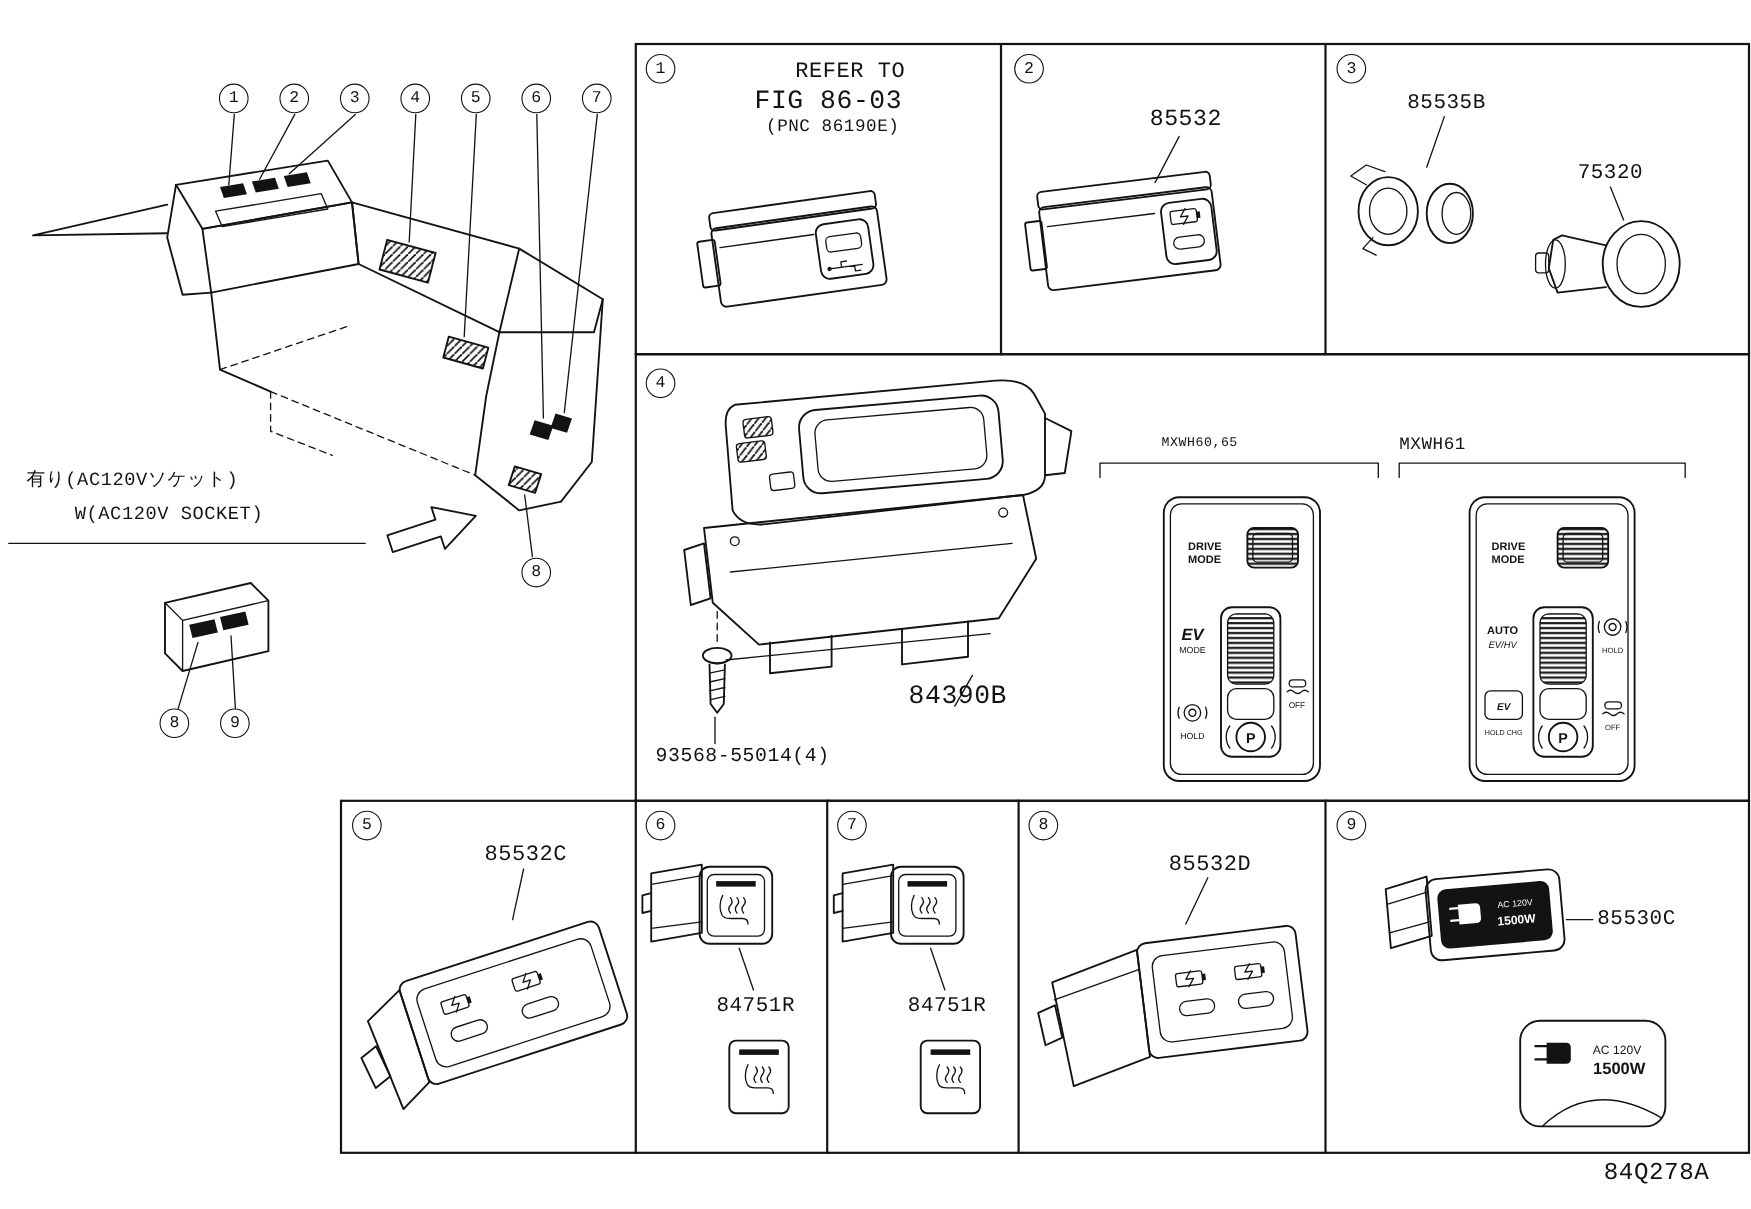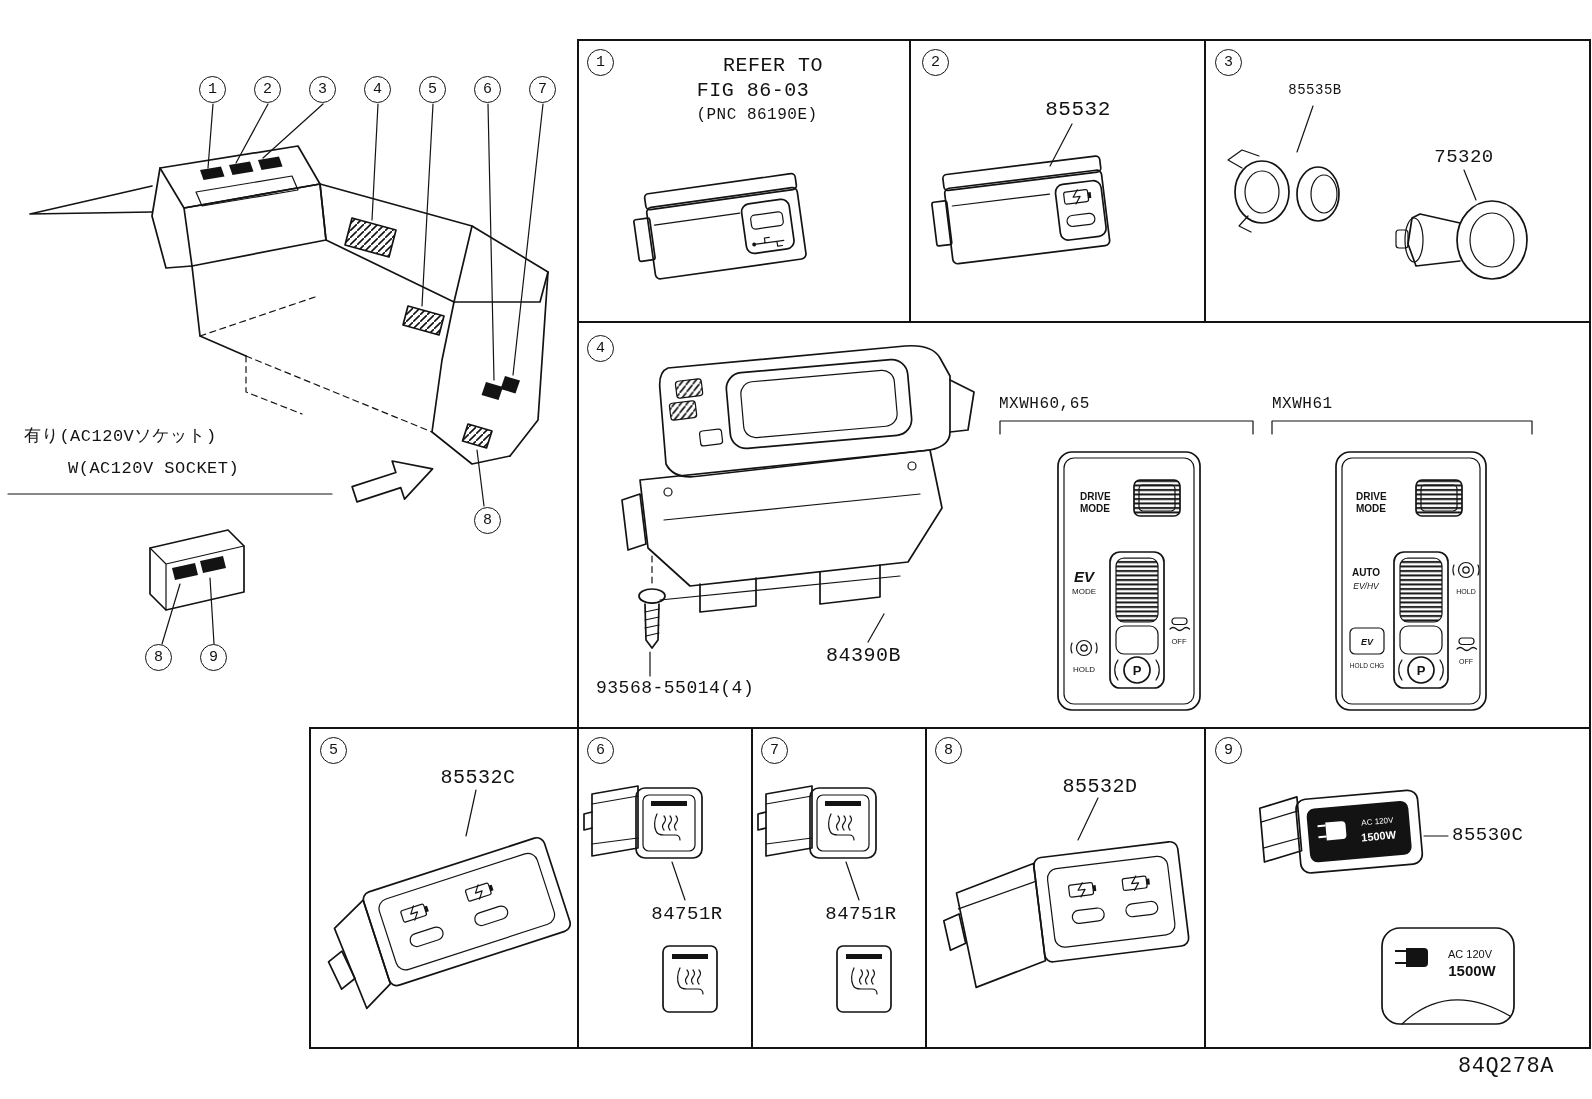--- a/index.html
+++ b/index.html
@@ -354,30 +354,30 @@
   <div class="callout" style="left:320px;top:737px;">5</div>
   <div class="callout" style="left:587px;top:737px;">6</div>
   <div class="callout" style="left:761px;top:737px;">7</div>
   <div class="callout" style="left:935px;top:737px;">8</div>
   <div class="callout" style="left:1215px;top:737px;">9</div>
 
   <div class="label" style="left:24px;top:424px;font-size:17px;">有り(AC120Vソケット)</div>
   <div class="label" style="left:24px;top:459px;font-size:17px;margin-left:44px;">W(AC120V SOCKET)</div>
 
   <div class="label lbl-c" style="left:753px;top:54px;font-size:20px;margin-left:20px;">REFER TO</div>
-  <div class="label lbl-c" style="left:753px;top:79px;font-size:20px;">FIG 86-03</div>
+  <div class="label lbl-c" style="left:753px;top:79px;font-size:24px;">FIG 86-03</div>
   <div class="label lbl-c" style="left:757px;top:106px;font-size:16px;">(PNC 86190E)</div>
 
   <div class="label lbl-c" style="left:1078px;top:98px;font-size:21px;">85532</div>
-  <div class="label lbl-c" style="left:1315px;top:82px;font-size:14px;text-align:right;">85535B</div>
+  <div class="label lbl-c" style="left:1315px;top:82px;font-size:19px;text-align:right;">85535B</div>
   <div class="label lbl-c" style="left:1464px;top:146px;font-size:19px;">75320</div>
 
-  <div class="label" style="left:999px;top:395px;font-size:16px;">MXWH60,65</div>
+  <div class="label" style="left:1056px;top:395px;font-size:12px;">MXWH60,65</div>
   <div class="label" style="left:1272px;top:395px;font-size:16px;">MXWH61</div>
-  <div class="label" style="left:826px;top:644px;font-size:20px;">84390B</div>
+  <div class="label" style="left:826px;top:620px;font-size:24px;">84390B</div>
   <div class="label" style="left:596px;top:678px;font-size:18px;">93568-55014(4)</div>
 
   <div class="label lbl-c" style="left:478px;top:766px;font-size:20px;">85532C</div>
   <div class="label lbl-c" style="left:687px;top:903px;font-size:19px;">84751R</div>
   <div class="label lbl-c" style="left:861px;top:903px;font-size:19px;">84751R</div>
   <div class="label lbl-c" style="left:1100px;top:775px;font-size:20px;text-align:right;">85532D</div>
   <div class="label" style="left:1452px;top:824px;font-size:19px;">85530C</div>
 
   <div class="label" style="left:1458px;top:1054px;font-size:22px;">84Q278A</div>
 </div>

